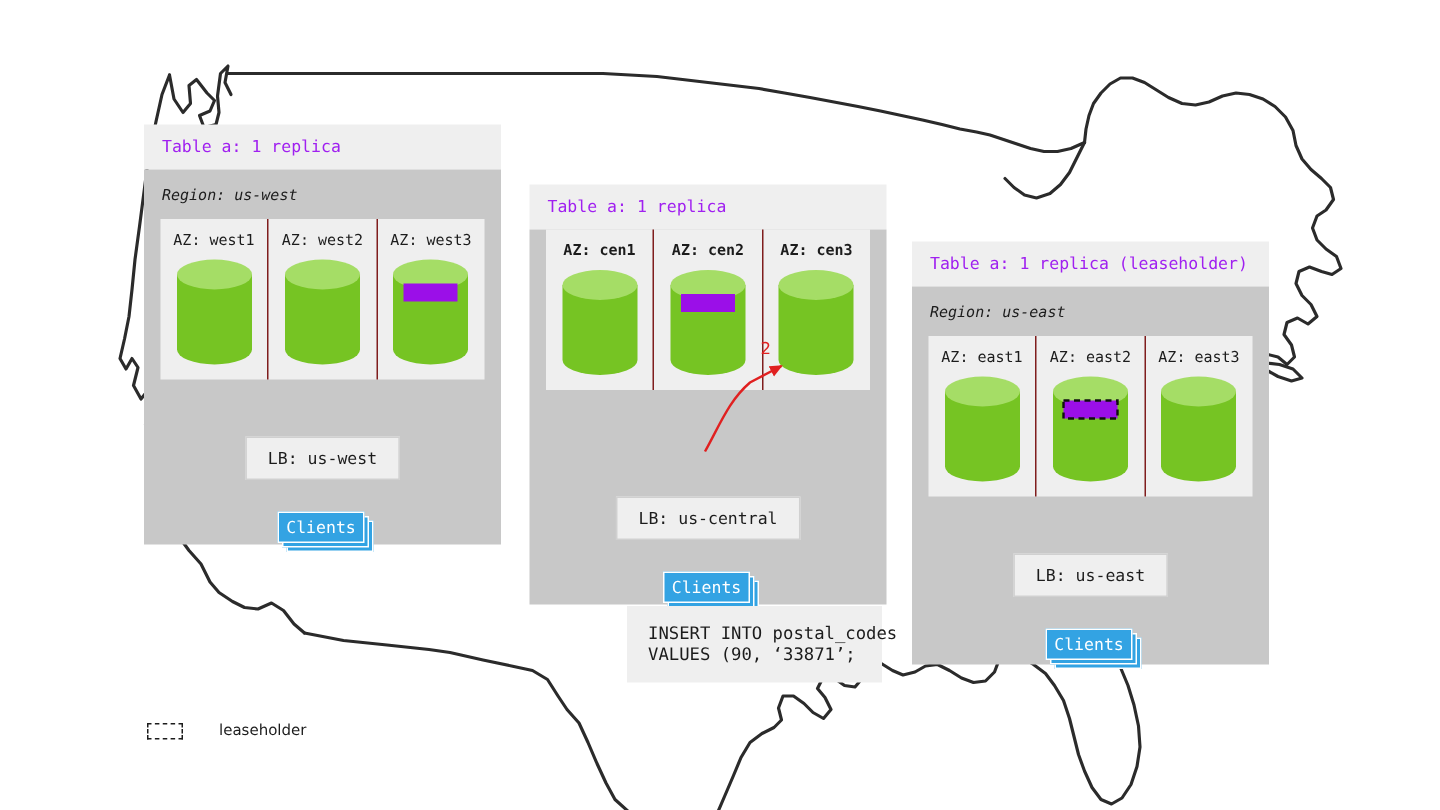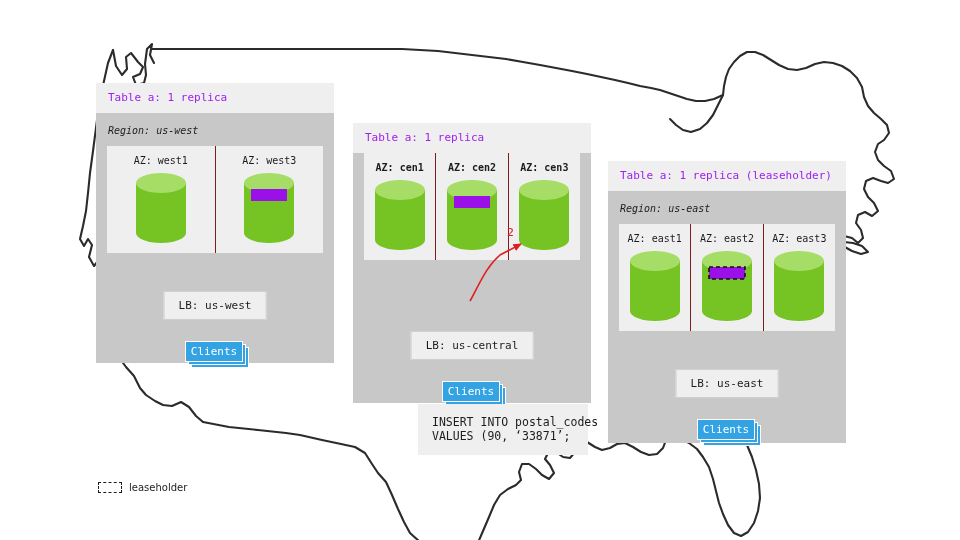--- a/index.html
+++ b/index.html
@@ -100,21 +100,21 @@
     font-size:11.5px;
     line-height:14px;
     color:#1c1c1c;
     padding:11px 14px 12px 14px;
     white-space:pre;
   }
 
   
   #legend{
     position:absolute;
-    display:flex;align-items:center;gap:7px;
+    display:flex;align-items:center;gap:24px;
     font-size:10px;color:#1c1c1c;
     font-family:"DejaVu Sans","Liberation Sans",sans-serif;
   }
   #legend .swatch{
     width:24px;height:11px;
     border:1.6px dashed #1c1c1c;
     background:#ffffff;
     box-sizing:border-box;
   }
 
@@ -218,20 +218,29 @@
         <div class="az-cell">
           <div class="az-label">AZ: west1</div>
           <div class="cyl-wrap">
             <svg width="54" height="72" viewBox="0 0 54 72" xmlns="http://www.w3.org/2000/svg">
               <path d="M2,11 L2,61 A25,10 0 0 0 52,61 L52,11 Z" fill="#76c423"></path>
               <ellipse cx="27" cy="11" rx="25" ry="10" fill="#a5dd66"></ellipse>
             </svg>
           </div>
         </div>
         <div class="az-cell">
+          <div class="az-label">AZ: west2</div>
+          <div class="cyl-wrap">
+            <svg width="54" height="72" viewBox="0 0 54 72" xmlns="http://www.w3.org/2000/svg">
+              <path d="M2,11 L2,61 A25,10 0 0 0 52,61 L52,11 Z" fill="#76c423"></path>
+              <ellipse cx="27" cy="11" rx="25" ry="10" fill="#a5dd66"></ellipse>
+            </svg>
+          </div>
+        </div>
+        <div class="az-cell">
           <div class="az-label">AZ: west3</div>
           <div class="cyl-wrap">
             <svg width="54" height="72" viewBox="0 0 54 72" xmlns="http://www.w3.org/2000/svg">
               <path d="M2,11 L2,61 A25,10 0 0 0 52,61 L52,11 Z" fill="#76c423"></path>
               <ellipse cx="27" cy="11" rx="25" ry="10" fill="#a5dd66"></ellipse>
               <rect x="9" y="17" width="36" height="12" fill="#9b0fe8"></rect>
             </svg>
           </div>
         </div>
       </div>

